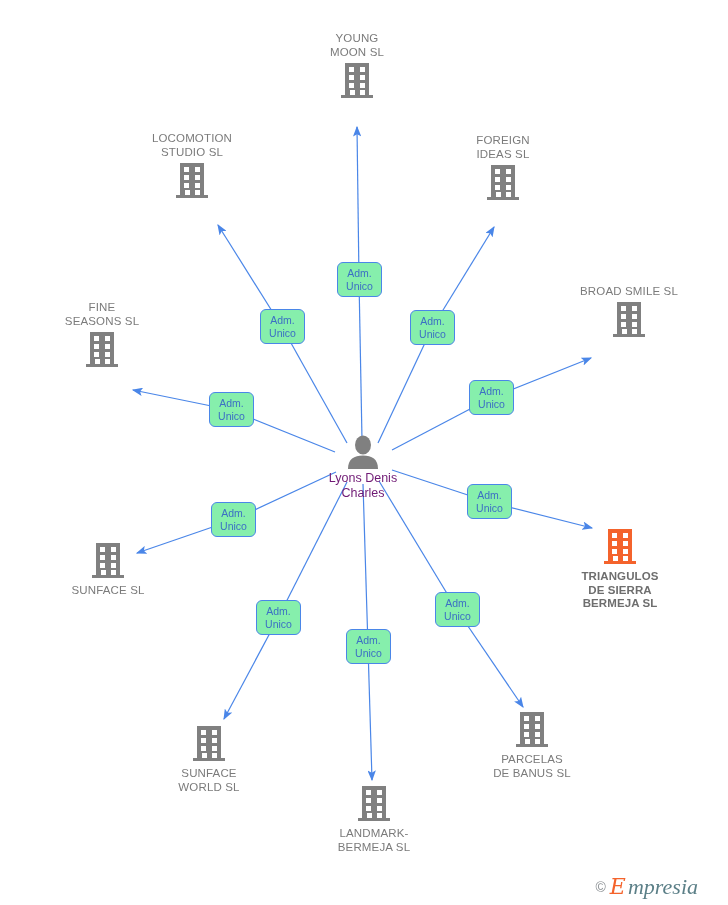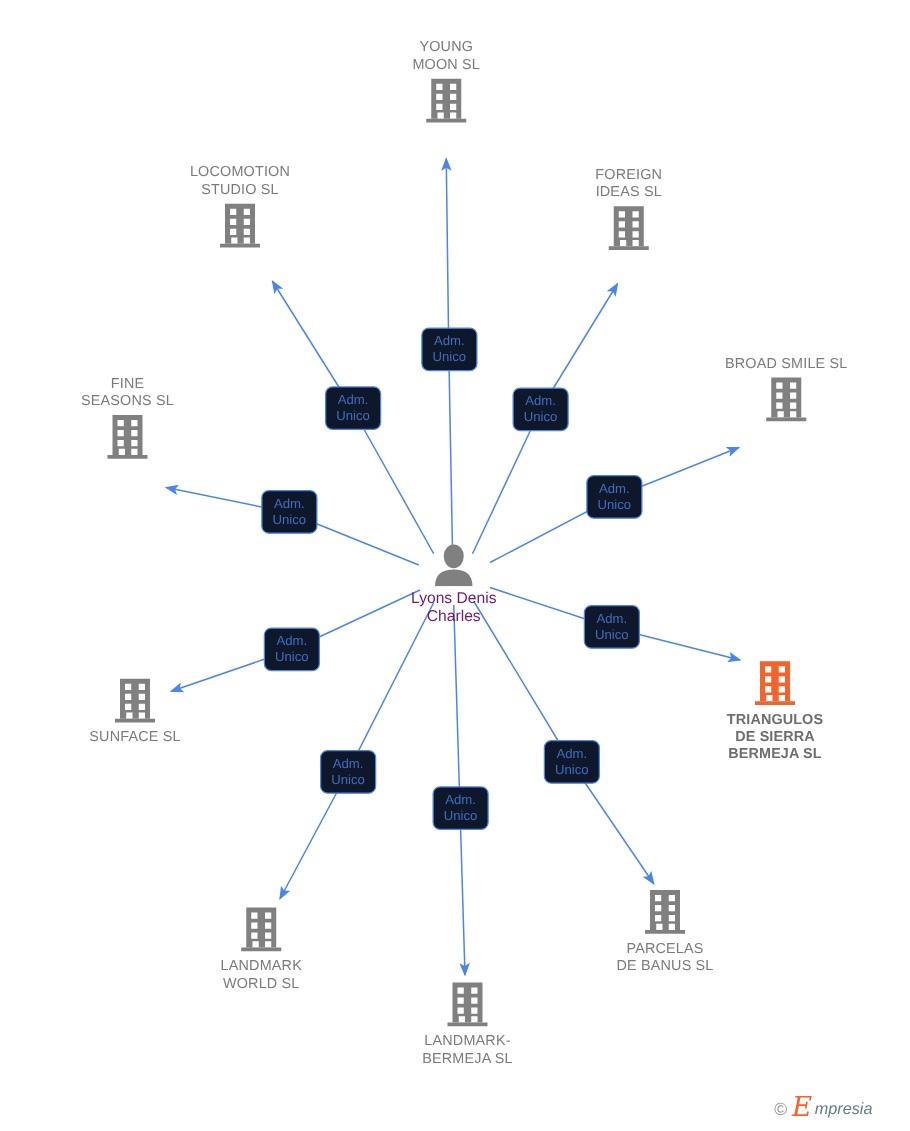--- a/index.html
+++ b/index.html
@@ -65,21 +65,21 @@
     display: block;
     font-size: 12.5px;
     line-height: 15px;
     color: #701a75;
     margin-top: 2px;
     white-space: pre-line;
   }
   .edge-label {
     position: absolute;
     box-sizing: border-box;
-    background: #0f172a;
+    background: #86efac;
     border: 1.4px solid #4a86e8;
     border-radius: 6px;
     color: #3c6fc4;
     font-size: 10.5px;
     line-height: 12.5px;
     text-align: center;
     padding: 4px 5px 4px 5px;
     white-space: pre-line;
     z-index: 4;
     width: 45px;
@@ -100,23 +100,23 @@
     color: #8a8f93;
   }
   #watermark .brand-e {
     font-family: "DejaVu Serif", serif;
     font-style: italic;
     font-size: 22px;
     color: #f4632c;
     line-height: 20px;
   }
   #watermark .brand-rest {
-    font-family: Liberation Sans, sans-serif;
+    font-family: Liberation Serif, serif;
     font-style: italic;
-    font-size: 13px;
+    font-size: 22px;
     color: #5b7f87;
     line-height: 20px;
     margin-left: -2px;
   }
 </style>
 </head>
 <body>
 
 <div id="graph-canvas">
 
@@ -268,21 +268,21 @@
             <rect x="9" y="6" width="5" height="5" fill="#ffffff"></rect>
             <rect x="20" y="6" width="5" height="5" fill="#ffffff"></rect>
             <rect x="9" y="14" width="5" height="5" fill="#ffffff"></rect>
             <rect x="20" y="14" width="5" height="5" fill="#ffffff"></rect>
             <rect x="9" y="22" width="5" height="5" fill="#ffffff"></rect>
             <rect x="20" y="22" width="5" height="5" fill="#ffffff"></rect>
             <rect x="10" y="29" width="5" height="5" fill="#ffffff"></rect>
             <rect x="20" y="29" width="5" height="5" fill="#ffffff"></rect>
             <rect x="1" y="34" width="32" height="3" fill="#808080"></rect>
           </svg></span>
-        <span class="label">LANDMARK
+        <span class="label">SUNFACE
 WORLD SL</span>
       </div>
       <div class="node label-below" style="left: 374px; top: 784px;">
         <span class="icon-wrap"><svg width="34" height="40" viewBox="0 0 34 40" xmlns="http://www.w3.org/2000/svg">
             <rect x="5" y="2" width="24" height="32" fill="#808080"></rect>
             <rect x="9" y="6" width="5" height="5" fill="#ffffff"></rect>
             <rect x="20" y="6" width="5" height="5" fill="#ffffff"></rect>
             <rect x="9" y="14" width="5" height="5" fill="#ffffff"></rect>
             <rect x="20" y="14" width="5" height="5" fill="#ffffff"></rect>
             <rect x="9" y="22" width="5" height="5" fill="#ffffff"></rect>

